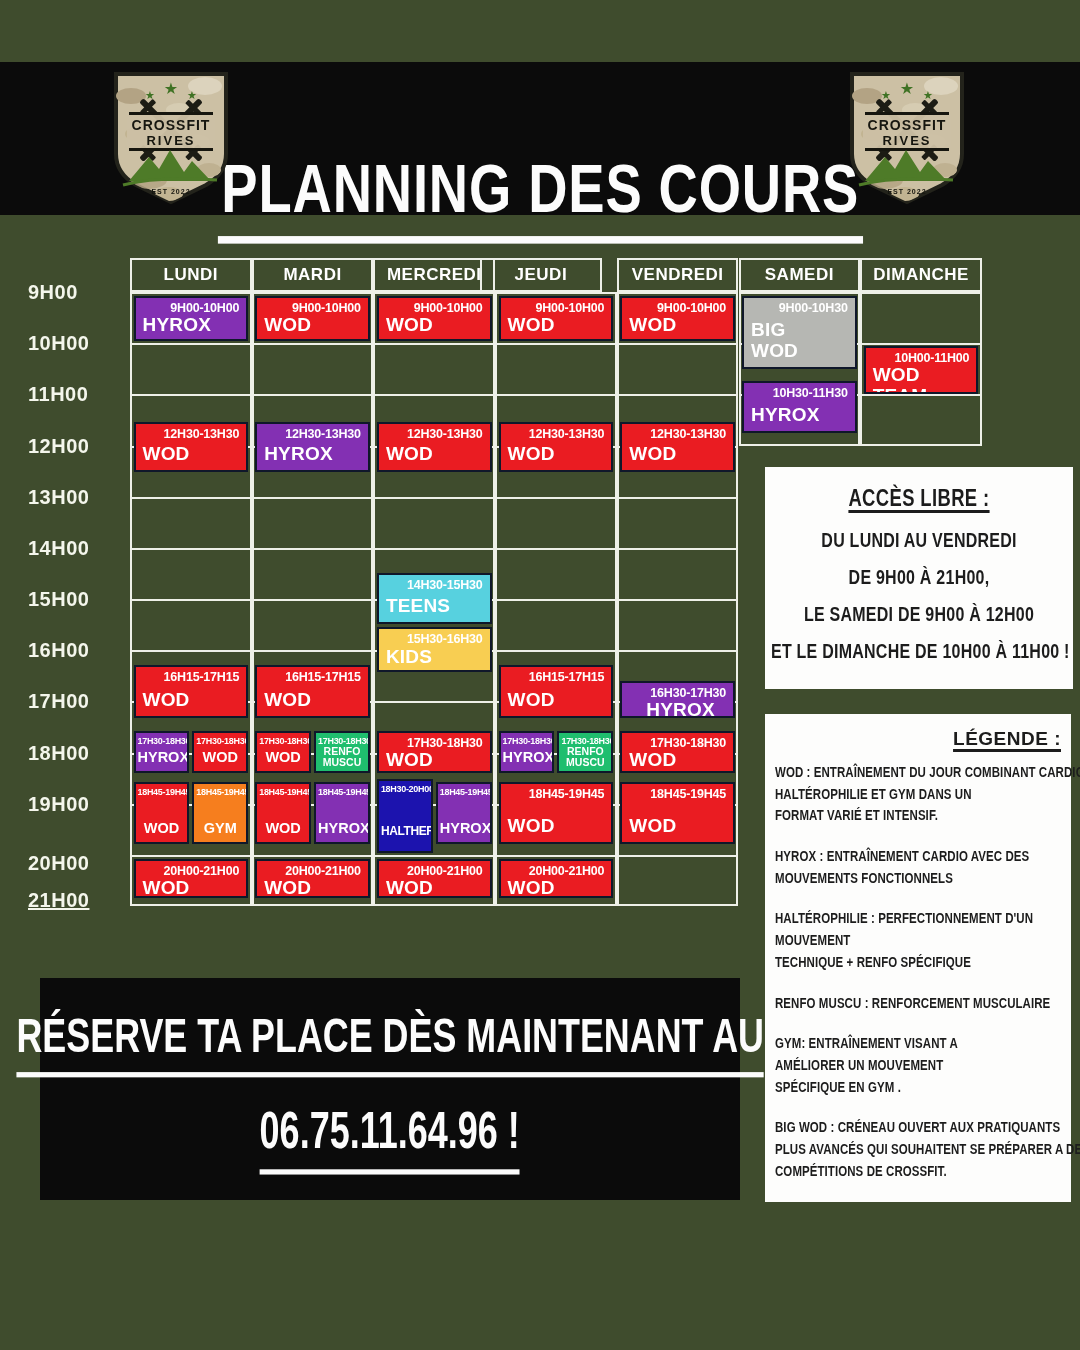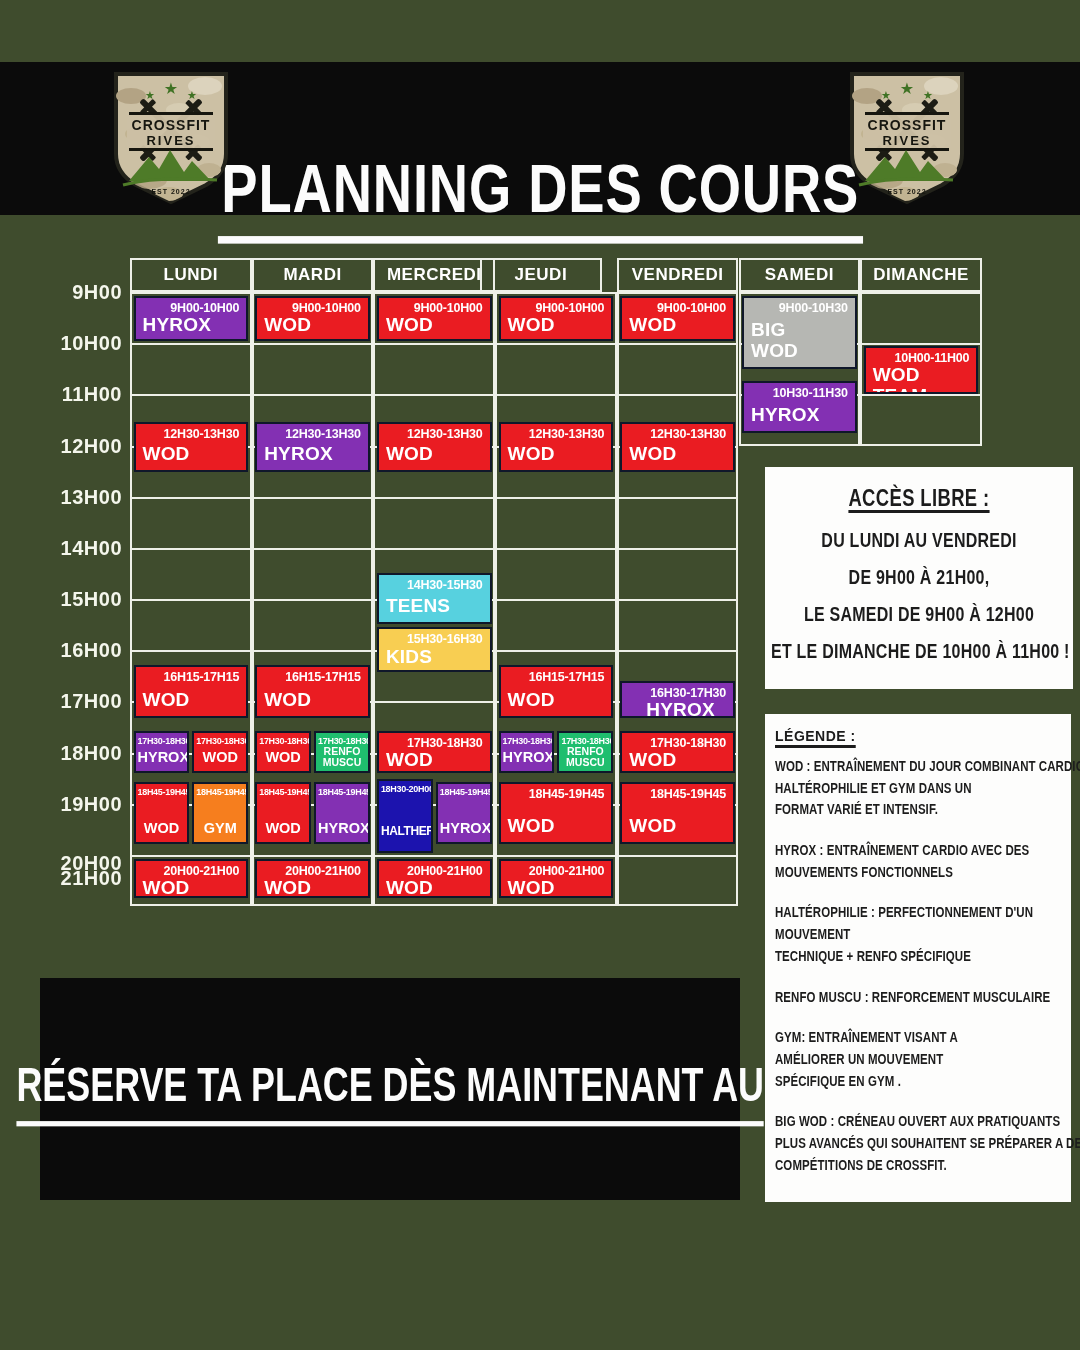--- a/index.html
+++ b/index.html
@@ -15,21 +15,21 @@
   .hdr-title span{display:inline-block;color:#FCFCFC;font-weight:700;font-size:64px;line-height:1.0;
        letter-spacing:1px;border-bottom:7px solid #FCFCFC;padding:0 4px 12px;
        transform:scale(0.85,1.08);transform-origin:center top;white-space:nowrap;}
 
   
   #grid{position:absolute;left:130px;top:258px;width:852px;height:648px;}
   .day-head{position:absolute;top:0;box-sizing:border-box;border:2px solid #EEF0E8;color:#fff;
        font-weight:700;font-size:17px;letter-spacing:.5px;display:flex;align-items:center;justify-content:center;}
   .day-body{position:absolute;box-sizing:border-box;border:2px solid #EEF0E8;}
   #time-labels{position:absolute;left:28px;top:258px;width:94px;height:660px;}
-  .time-label{position:absolute;right:0;width:100%;text-align:right;color:#F4F6EC;
+  .time-label{position:absolute;right:0;width:100%;color:#F4F6EC;
        font-weight:700;font-size:20px;line-height:26px;letter-spacing:.5px;}
 
   .blk{position:absolute;box-sizing:border-box;border:2px solid #0f172a;color:#fff;
        display:flex;flex-direction:column;justify-content:space-between;
        padding:3px 7px 5px;overflow:hidden;}
   .blk .t{font-size:12.5px;font-weight:700;text-align:right;line-height:1.15;white-space:nowrap;letter-spacing:-.2px;}
   .blk .n{font-size:19px;font-weight:700;text-align:left;line-height:1.1;white-space:pre-line;letter-spacing:.2px;}
   .blk.half{padding:3px 2px 5px;}
   .blk.half .t{font-size:9px;text-align:center;letter-spacing:-.3px;}
   .blk.half .n{font-size:14.5px;text-align:center;letter-spacing:0;}
@@ -37,21 +37,21 @@
   .blk .n.md{font-size:12px;letter-spacing:-.4px;margin-bottom:8px;}
 
   
   .wbox{position:absolute;background:#FDFDFC;color:#1C1C1C;box-sizing:border-box;}
   .access{left:765px;top:467px;width:308px;height:222px;padding:18px 6px 8px;text-align:center;}
   .access-inner{width:125%;margin-left:-12.5%;transform:scaleX(0.8);transform-origin:center top;}
   .box-title{font-weight:700;font-size:23px;text-decoration:underline;text-underline-offset:4px;
        text-decoration-thickness:2.5px;margin-bottom:10px;letter-spacing:.5px;}
   .access-line{font-weight:700;font-size:20px;line-height:1.85;letter-spacing:.3px;white-space:nowrap;}
   .legend{left:765px;top:714px;width:306px;height:488px;padding:14px 10px 10px;}
-  .legend .box-title{text-align:left;font-size:14px;margin-bottom:12px;}
+  .legend .box-title{text-align:right;font-size:19px;margin-bottom:12px;}
   .legend-inner{width:122%;transform:scaleX(0.82);transform-origin:left top;}
   .legend-entry{margin-bottom:19px;}
   .legend-line{font-weight:700;font-size:14px;line-height:1.55;letter-spacing:.1px;white-space:nowrap;}
 
   
   .reserve{position:absolute;left:40px;top:978px;width:700px;height:222px;background:#0B0B0B;
        display:flex;flex-direction:column;align-items:center;justify-content:center;gap:26px;}
   .reserve .l1 span, .reserve .l2 span{display:inline-block;color:#FCFCFC;font-weight:700;white-space:nowrap;
        border-bottom:5px solid #FCFCFC;padding-bottom:8px;transform-origin:center top;}
   .reserve .l1 span{font-size:46px;transform:scale(0.78,1.05);}
@@ -162,21 +162,21 @@
       <div class="time-label" style="top: 123.34px;">11H00</div>
       <div class="time-label" style="top: 174.51px;">12H00</div>
       <div class="time-label" style="top: 225.68px;">13H00</div>
       <div class="time-label" style="top: 276.85px;">14H00</div>
       <div class="time-label" style="top: 328.02px;">15H00</div>
       <div class="time-label" style="top: 379.19px;">16H00</div>
       <div class="time-label" style="top: 430.36px;">17H00</div>
       <div class="time-label" style="top: 481.53px;">18H00</div>
       <div class="time-label" style="top: 532.7px;">19H00</div>
       <div class="time-label" style="top: 583.87px; margin-top: 8px;">20H00</div>
-      <div class="time-label" style="top: 607px;">21H00</div>
+      <div class="time-label" style="top: 629px; text-decoration: underline;">21H00</div>
     </div>
   <div id="grid">
       <div class="day-head" style="left: 0px; width: 121.7px; height: 34px;">LUNDI</div>
       <div class="day-body" style="left: 0px; top: 34px; width: 121.7px; height: 614.04px; background-image: repeating-linear-gradient(transparent 0px, transparent 49.17px, rgb(238, 240, 232) 49.17px, rgb(238, 240, 232) 51.17px);"></div>
       <div class="day-head" style="left: 121.7px; width: 121.7px; height: 34px;">MARDI</div>
       <div class="day-body" style="left: 121.7px; top: 34px; width: 121.7px; height: 614.04px; background-image: repeating-linear-gradient(transparent 0px, transparent 49.17px, rgb(238, 240, 232) 49.17px, rgb(238, 240, 232) 51.17px);"></div>
       <div class="day-head" style="left: 243.4px; width: 121.7px; height: 34px;">MERCREDI</div>
       <div class="day-body" style="left: 243.4px; top: 34px; width: 121.7px; height: 614.04px; background-image: repeating-linear-gradient(transparent 0px, transparent 49.17px, rgb(238, 240, 232) 49.17px, rgb(238, 240, 232) 51.17px);"></div>
       <div class="day-head" style="left: 350px; width: 121.7px; height: 34px;">JEUDI</div>
       <div class="day-body" style="left: 365.1px; top: 34px; width: 121.7px; height: 614.04px; background-image: repeating-linear-gradient(transparent 0px, transparent 49.17px, rgb(238, 240, 232) 49.17px, rgb(238, 240, 232) 51.17px);"></div>
@@ -387,15 +387,16 @@
         <div class="legend-entry">
           <div class="legend-line">BIG WOD : CRÉNEAU OUVERT AUX PRATIQUANTS</div>
           <div class="legend-line">PLUS AVANCÉS QUI SOUHAITENT SE PRÉPARER A DES</div>
           <div class="legend-line">COMPÉTITIONS DE CROSSFIT.</div>
         </div>
       </div>
   </div>
 
   <div class="reserve">
     <div class="l1"><span>RÉSERVE TA PLACE DÈS MAINTENANT AU</span></div>
+    <div class="l2"><span>06.75.11.64.96 !</span></div>
   </div>
 
 </div>
 
 </body></html>

